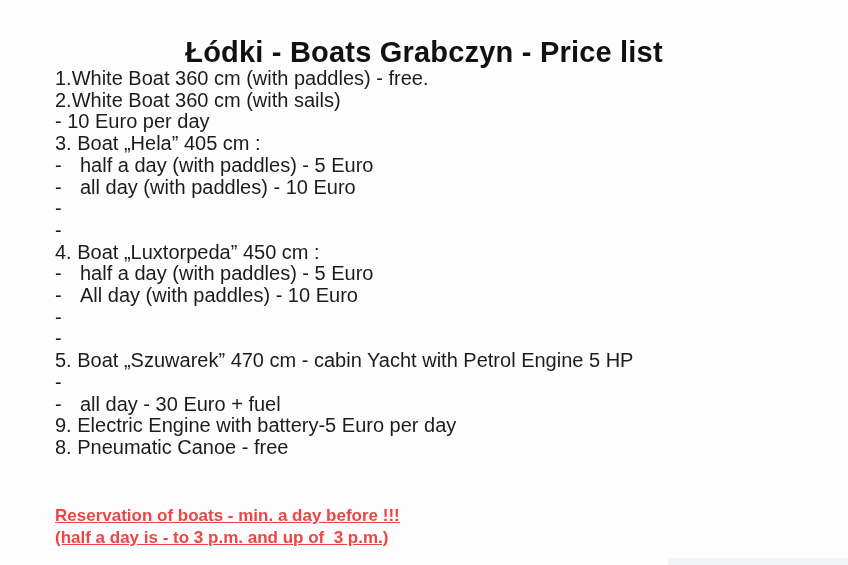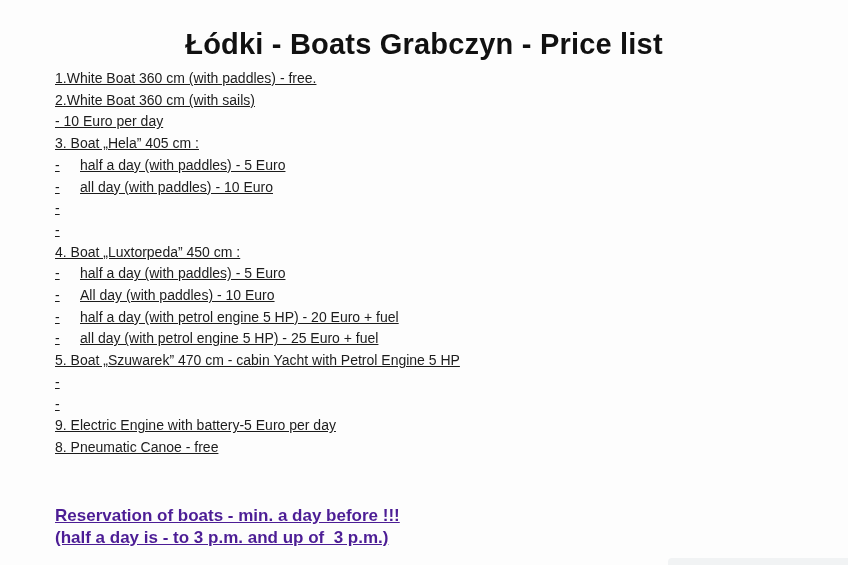--- a/index.html
+++ b/index.html
@@ -10,36 +10,35 @@
     width: 848px;
     height: 565px;
     background: #fdfdfd;
     font-family: "Liberation Sans", sans-serif;
     color: #1c1c1c;
     position: relative;
     overflow: hidden;
   }
   .doc-title {
     margin: 0;
-    padding-top: 28px;
+    padding-top: 36px;
     text-align: center;
     font-size: 29px;
     font-weight: bold;
     letter-spacing: 0.2px;
     color: #111;
     white-space: pre-wrap;
   }
   .price-list {
     position: absolute;
     left: 55px;
     top: 68px;
     right: 4px;
-    font-size: 14px;
+    font-size: 20px;
     line-height: 21.7px;
-    text-decoration: underline;
   }
   .line {
     white-space: pre-wrap;
   }
   .line.bullet {
     display: flex;
   }
   .line .dash {
     display: inline-block;
     width: 25px;
@@ -49,21 +48,21 @@
     position: absolute;
     left: 55px;
     top: 505px;
     font-size: 17px;
     line-height: 22px;
     font-weight: bold;
   }
   .footer-line {
     text-decoration: underline;
     white-space: pre-wrap;
-    color: #4c1d95;
+    color: #ef4444;
   }
   .bottom-edge-bar {
     position: absolute;
     right: 0;
     bottom: 0;
     width: 180px;
     height: 7px;
     background: #f1f3f4;
     border-radius: 4px 0 0 0;
   }
@@ -78,25 +77,25 @@
     <div class="line">2.White Boat 360 cm (with sails)</div>
     <div class="line">- 10 Euro per day</div>
     <div class="line">3. Boat „Hela” 405 cm :</div>
     <div class="line bullet"><span class="dash">-</span><span>half a day (with paddles) - 5 Euro</span></div>
     <div class="line bullet"><span class="dash">-</span><span>all day (with paddles) - 10 Euro</span></div>
     <div class="line bullet"><span class="dash">-</span></div>
     <div class="line bullet"><span class="dash">-</span></div>
     <div class="line">4. Boat „Luxtorpeda” 450 cm :</div>
     <div class="line bullet"><span class="dash">-</span><span>half a day (with paddles) - 5 Euro</span></div>
     <div class="line bullet"><span class="dash">-</span><span>All day (with paddles) - 10 Euro</span></div>
-    <div class="line bullet"><span class="dash">-</span><span>half a day (with petrol engine 5 HP) - 20 Euro + fuel</span></div>
-    <div class="line bullet"><span class="dash">-</span><span>all day (with petrol engine 5 HP) - 25 Euro + fuel</span></div>
+    <div class="line bullet"><span class="dash">-</span></div>
+    <div class="line bullet"><span class="dash">-</span></div>
     <div class="line">5. Boat „Szuwarek” 470 cm - cabin Yacht with Petrol Engine 5 HP</div>
     <div class="line bullet"><span class="dash">-</span></div>
-    <div class="line bullet"><span class="dash">-</span></div>
+    <div class="line bullet"><span class="dash">-</span><span>all day - 30 Euro + fuel</span></div>
     <div class="line">9. Electric Engine with battery-5 Euro per day</div>
     <div class="line">8. Pneumatic Canoe - free</div>
   </div>
 
 <div class="footer-block">
   <div class="footer-line">Reservation of boats - min. a day before !!!</div>
   <div class="footer-line">(half a day is - to 3 p.m. and up of  3 p.m.)</div>
 </div>
 
 <div class="bottom-edge-bar"></div>

